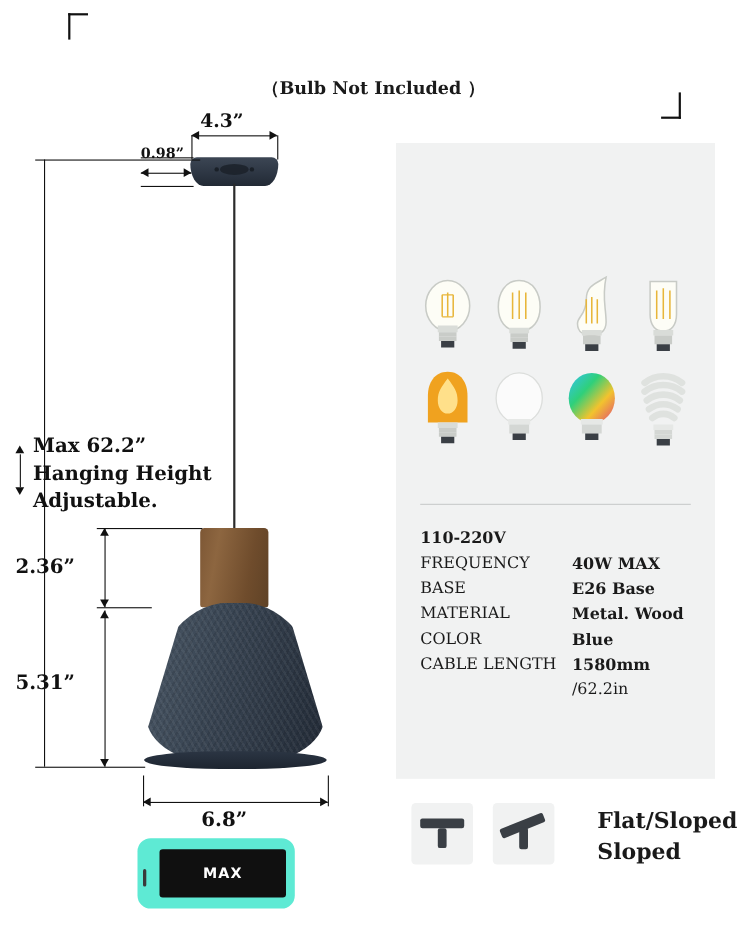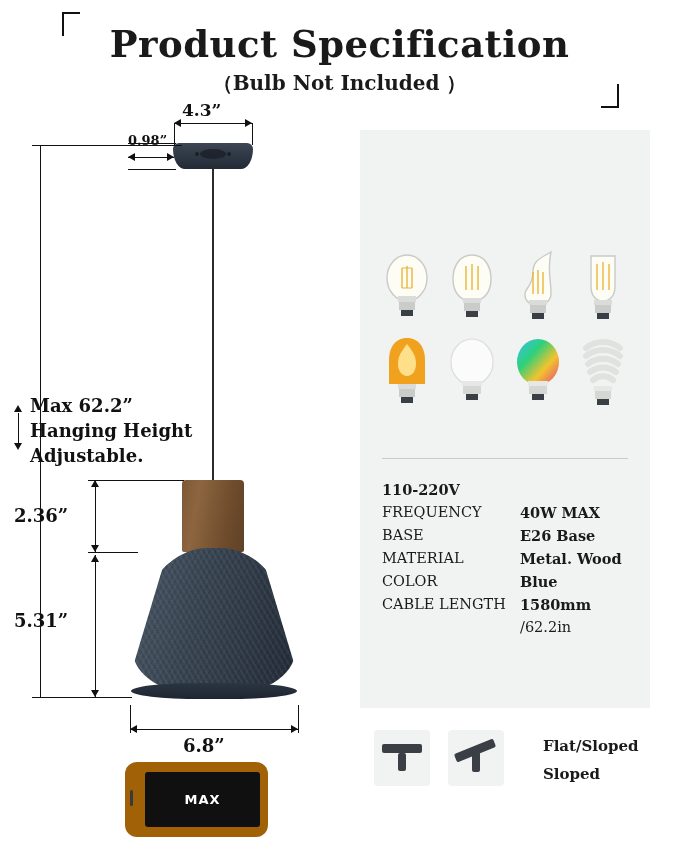--- a/index.html
+++ b/index.html
@@ -23,21 +23,21 @@
     position:absolute; left:0; right:0; top:22px;
     text-align:center;
     font-size:37px;
     font-weight:700;
     letter-spacing:0.5px;
     font-family:"DejaVu Serif", serif;
   }
   .subtitle {
     position:absolute; left:0; right:0; top:70px;
     text-align:center;
-    font-size:20px;
+    font-size:16px;
     font-weight:700;
     font-family:"DejaVu Serif", serif;
   }
 
   
   .diagram { position:absolute; left:0; top:105px; width:350px; height:746px;padding-left:36px; }
 
   
   .canopy {
     position:absolute; left:173px; top:38px; width:80px; height:26px;
@@ -98,22 +98,22 @@
     white-space:nowrap;
   }
   .arrow { position:absolute; width:0; height:0; }
   .arr-left  { border-top:4px solid transparent; border-bottom:4px solid transparent; border-right:7px solid #111; }
   .arr-right { border-top:4px solid transparent; border-bottom:4px solid transparent; border-left:7px solid #111; }
   .arr-up    { border-left:4px solid transparent; border-right:4px solid transparent; border-bottom:7px solid #111; }
   .arr-down  { border-left:4px solid transparent; border-right:4px solid transparent; border-top:7px solid #111; }
 
   
   .phone {
-    position:absolute; left:125px; top:657px; width:143px; height:75px;
-    background:#a16207; border-radius:12px;
+    position:absolute; left:125px; top:657px; width:143px; height:64px;
+    background:#5eead4; border-radius:12px;
   }
   .phone-screen{
     position:absolute; left:20px; top:10px; right:8px; bottom:10px;
     background:#101010; border-radius:3px;
     display:flex; align-items:center; justify-content:center;
   }
   .phone-max{
     font-family:"DejaVu Sans", sans-serif; font-weight:700; font-size:13px; color:#fff; letter-spacing:1px;
   }
   .phone-btn{ position:absolute; left:5px; top:28px; width:3px; height:16px; background:#3a3a3a; border-radius:2px; }
@@ -148,32 +148,31 @@
   .spec-val2 { margin-left:138px; }
 
   
   .ceiling { position:absolute; left:368px; top:726px; width:300px; height:90px; }
   .ceil-flat { position:absolute; left:6px; top:4px; width:56px; height:56px; background:#f1f2f2; border-radius:4px; }
   .ceil-slope{ position:absolute; left:80px; top:4px; width:56px; height:56px; background:#f1f2f2; border-radius:4px; }
   .plate { position:absolute; background:#3a3f45; border-radius:2px; }
   .ceiling-text {
     position:absolute; left:175px; top:6px;
     font-family:"DejaVu Serif", serif;
-    font-size:15px; font-weight:700; line-height:28px;
+    font-size:20px; font-weight:700; line-height:28px;
   }
 </style>
 </head>
 <body>
 
 <div class="page">
 
   <div class="bracket br-tl"></div>
   <div class="bracket br-tr"></div>
 
-  <div class="title">Product Specification</div>
   <div class="subtitle">（Bulb Not Included ）</div>
 
   <div class="diagram">
 
     <div class="dim-line dim-h" style="left:174px; top:18px; width:78px;"></div>
     <div class="arrow arr-left" style="left:174px; top:14px;"></div>
     <div class="arrow arr-right" style="left:245px; top:14px;"></div>
     <div class="tick-v" style="left:174px; top:18px; height:22px;"></div>
     <div class="tick-v" style="left:252px; top:18px; height:22px;"></div>
     <div class="dim-label" style="left:182px; top:-5px; font-size:17px;">4.3”</div>

